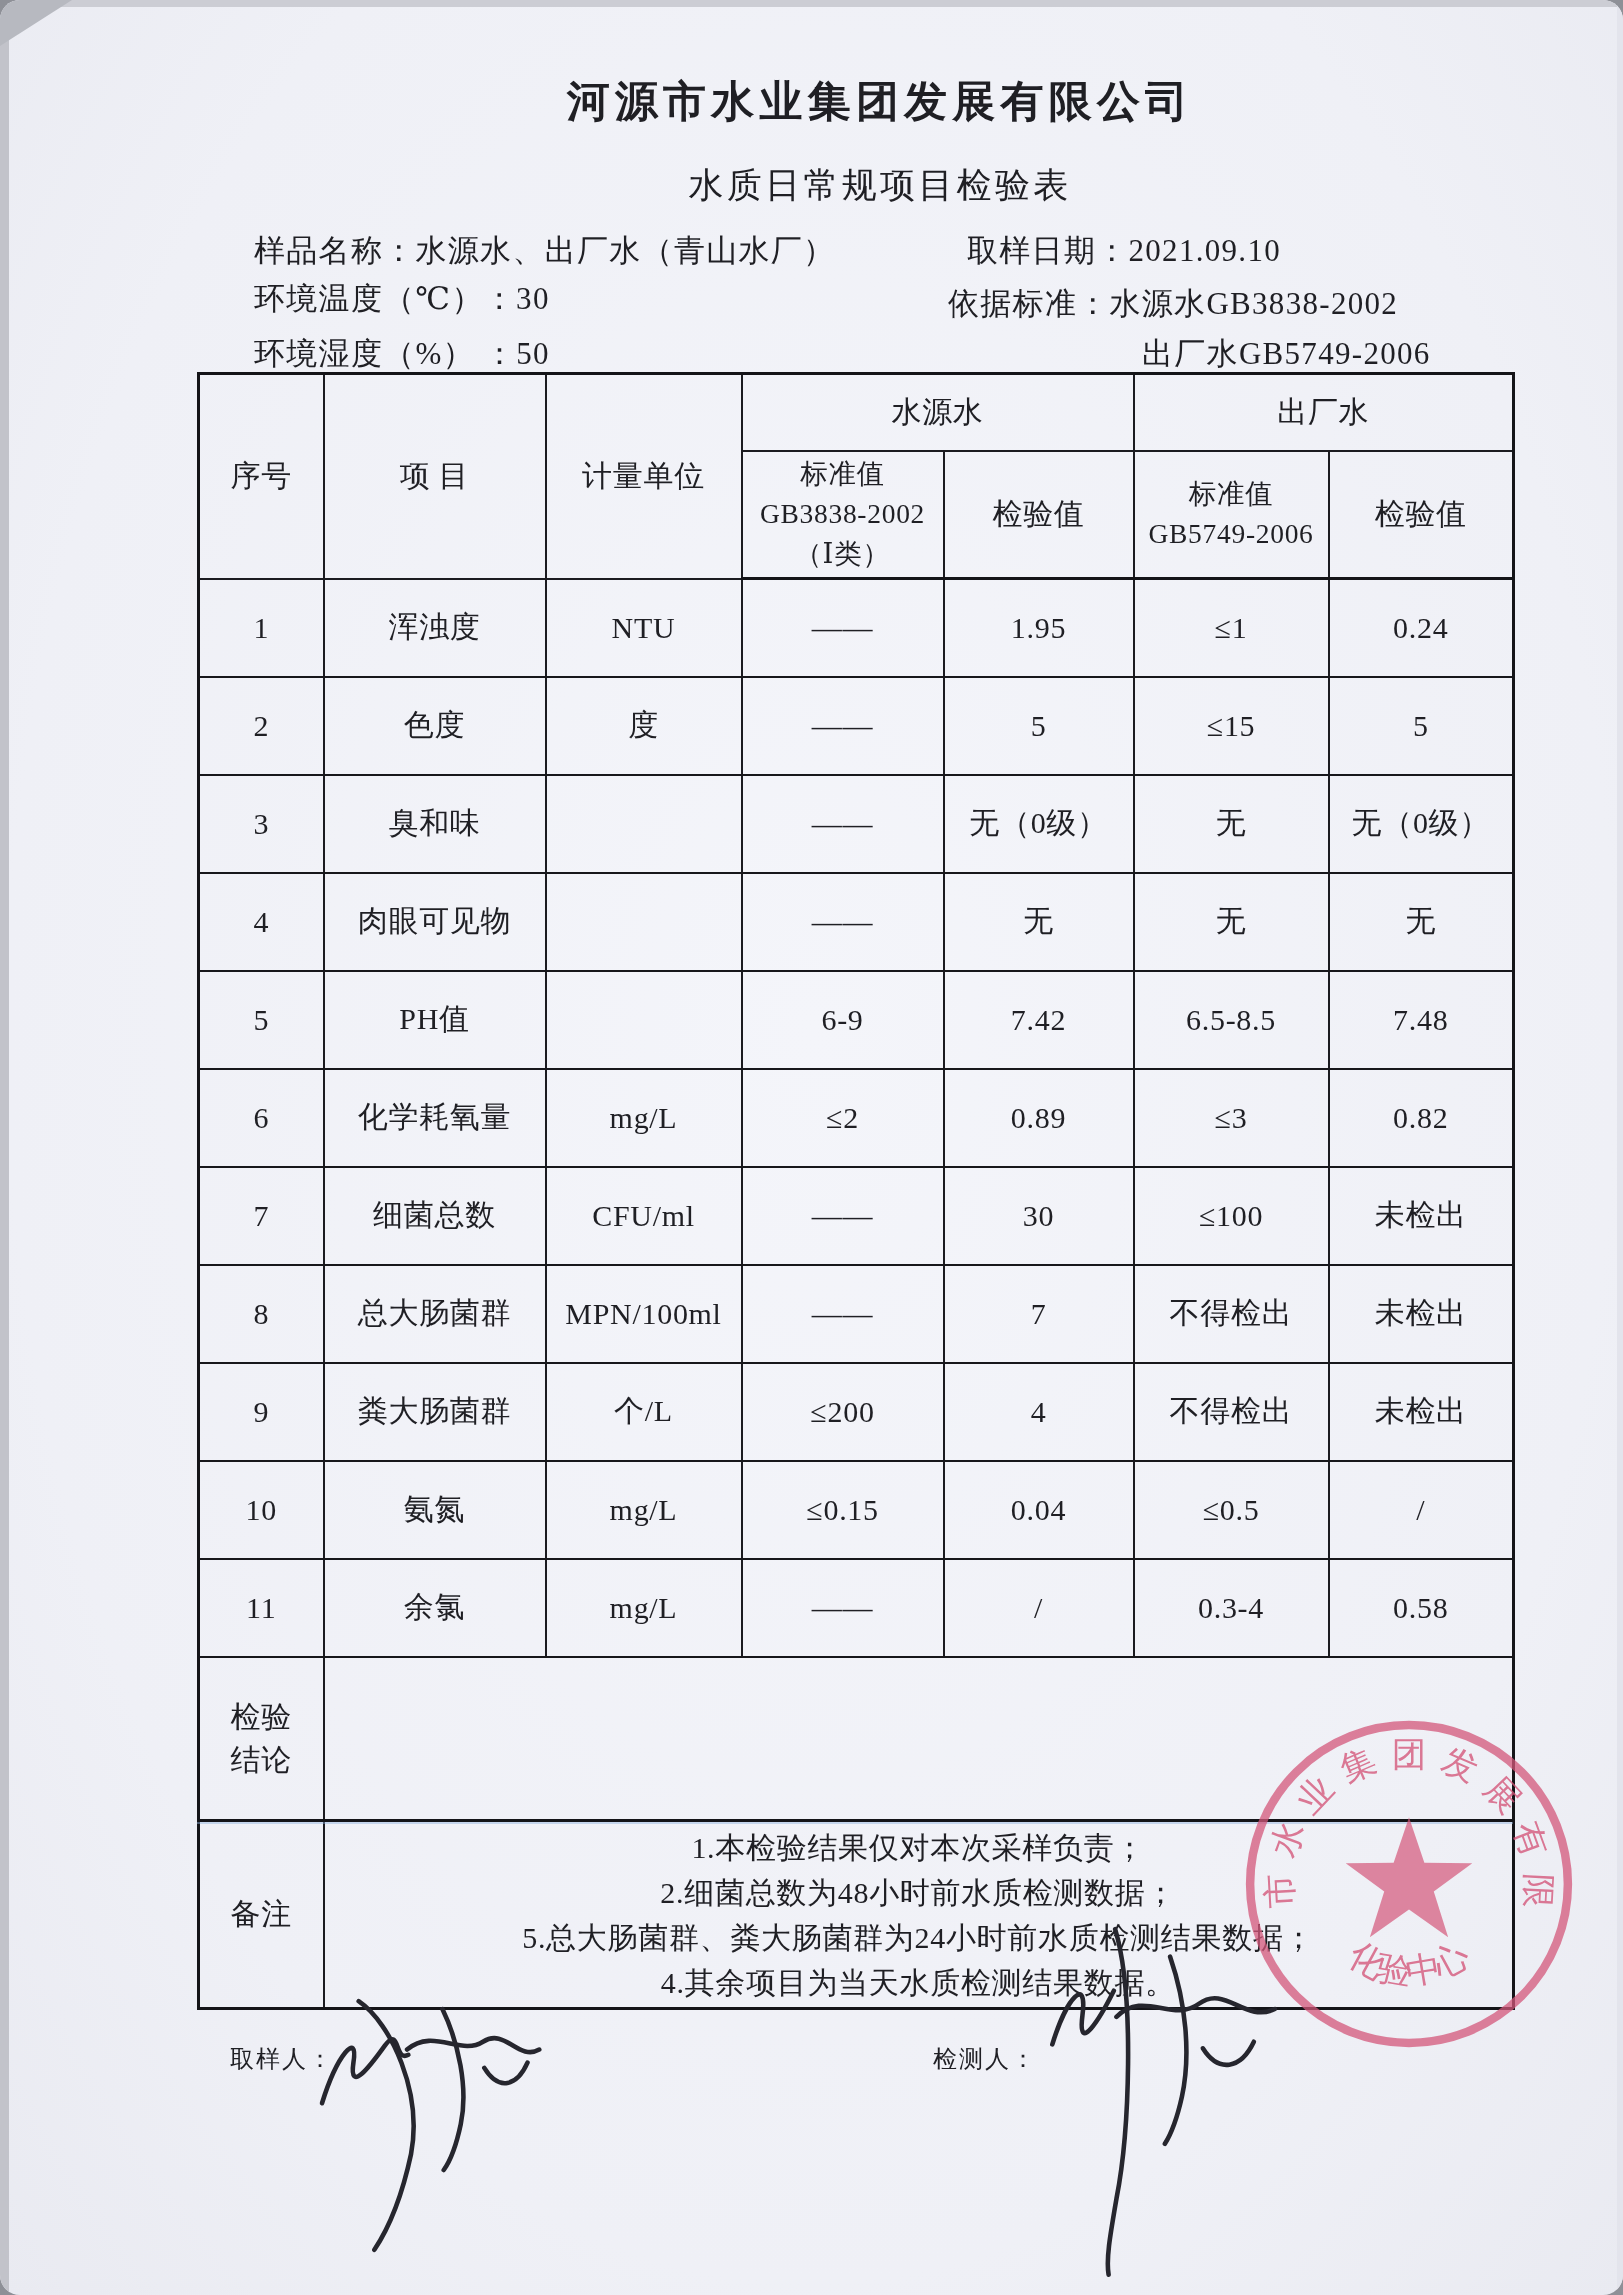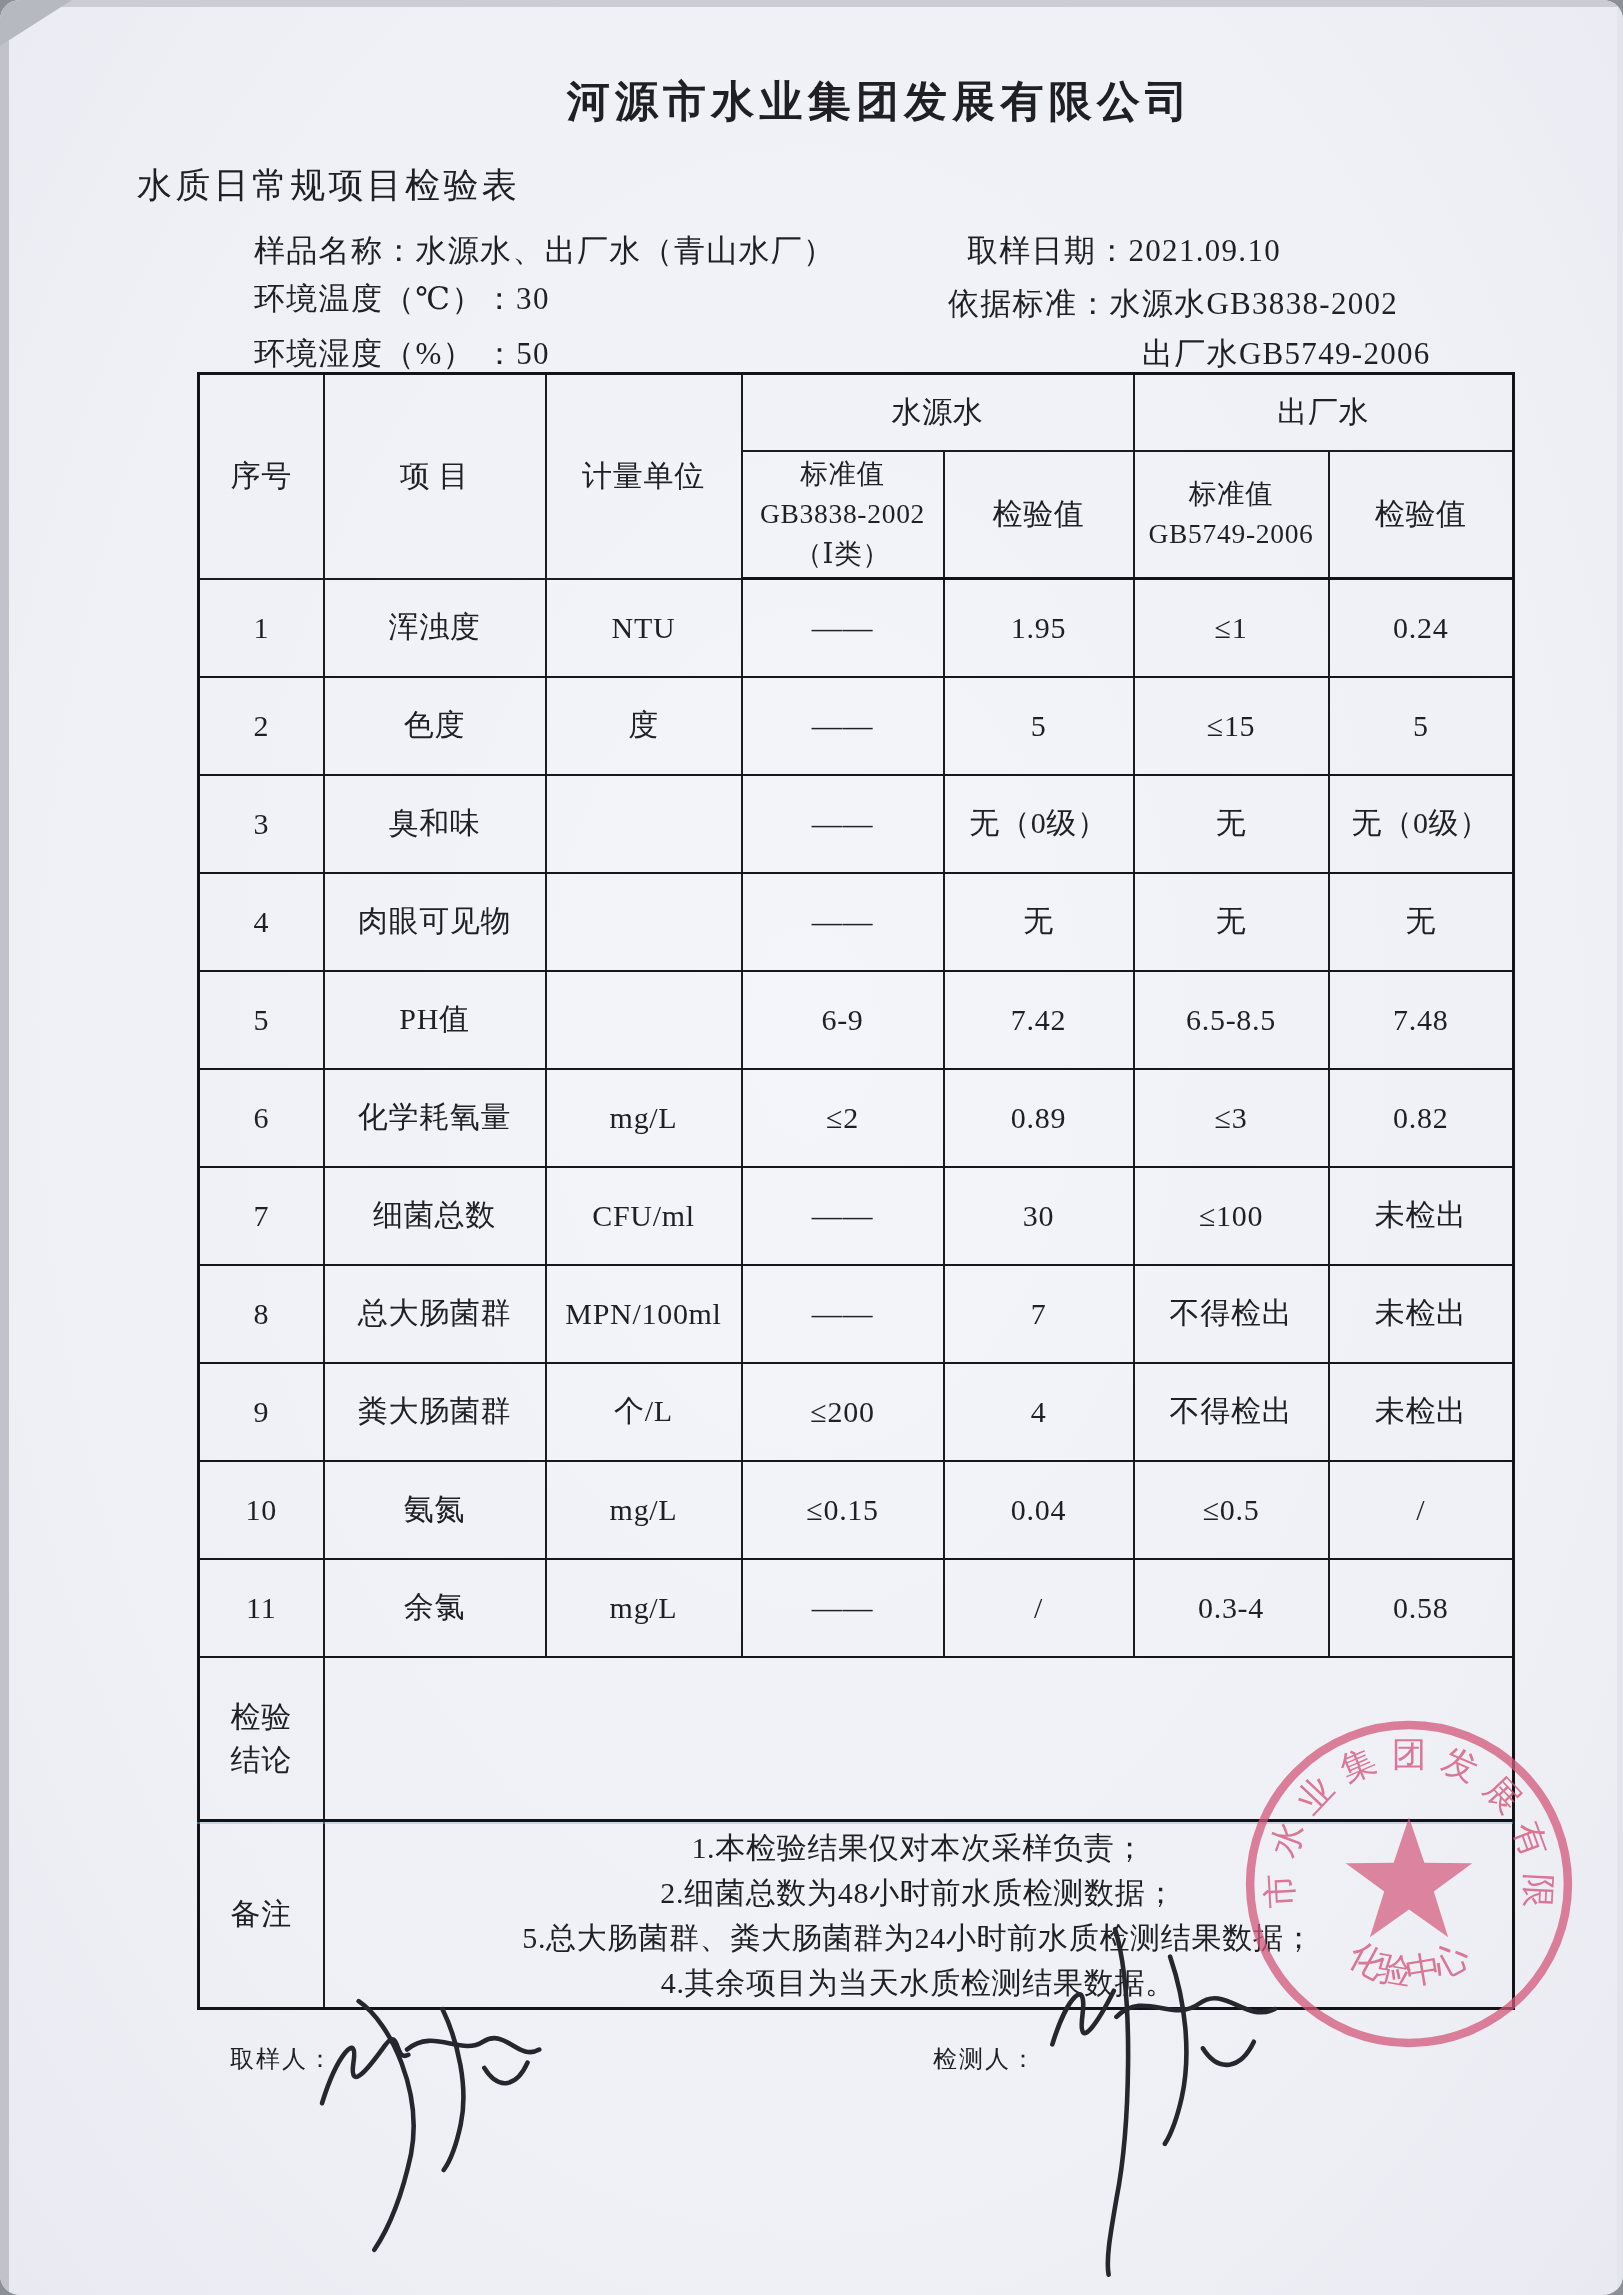--- a/index.html
+++ b/index.html
@@ -13,21 +13,21 @@
   }
   .abs{position:absolute;}
   
   .edge-left{left:0;top:0;width:9.2px;height:2295px;background:#c2c3ca;}
   .edge-top{left:0;top:0;width:1623px;height:6.5px;background:#cccdd4;}
   .corner-tl{left:0;top:0;width:0;height:0;border-top:46px solid #b7b9c0;border-right:72px solid transparent;}
   .edge-right{right:0;top:0;width:6.5px;height:2295px;background:#e3e4ec;}
 
   .company-title{left:137px;top:73px;width:1486px;text-align:center;
     font-size:43px;font-weight:bold;letter-spacing:5.2px;}
-  .form-title{left:137px;top:162px;width:1486px;
+  .form-title{left:137px;top:162px;width:1486px;text-align:center;
     font-size:35px;letter-spacing:3.3px;}
 
   .infoline{font-size:31px;letter-spacing:1.3px;white-space:nowrap;}
 
   table.main{
     position:absolute;left:197px;top:372px;width:1316px;height:1636px;
     border-collapse:collapse;table-layout:fixed;
     border:3.9px solid #141418;
   }
   table.main td{

